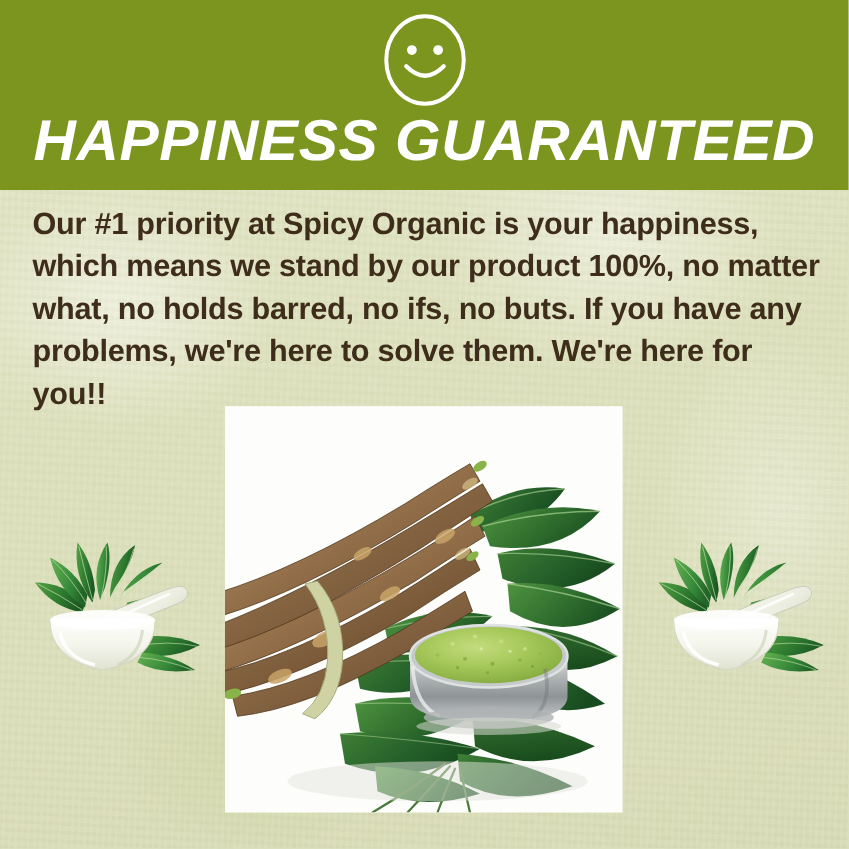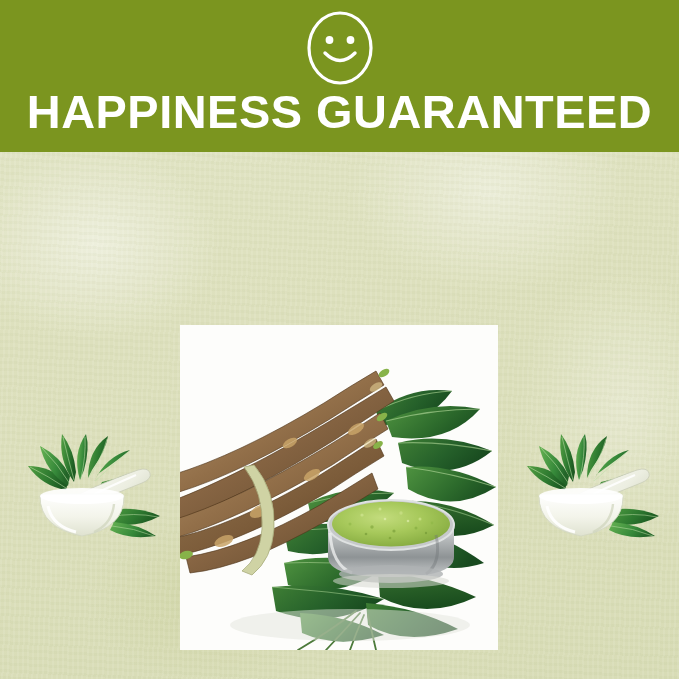--- a/index.html
+++ b/index.html
@@ -35,20 +35,21 @@
     z-index:1;
   }
 
   
   .header-band{
     position:absolute; left:0; top:0;
     width:679px; height:152px;
     background:#7b951f;
     z-index:3;
     overflow:hidden;
+    font-style:italic;
   }
   .smiley-wrap{
     position:absolute;
     left:50%; top:7px;
     transform:translateX(-50%);
     width:82px; height:82px;
   }
   .smiley-wrap svg{ display:block; width:82px; height:82px; }
 
   .banner-title{
@@ -115,20 +116,21 @@
         <ellipse cx="41" cy="41" rx="31" ry="35" fill="none" stroke="#ffffff" stroke-width="3.2"></ellipse>
         <circle cx="30.5" cy="33" r="3.9" fill="#ffffff"></circle>
         <circle cx="51.5" cy="33" r="3.9" fill="#ffffff"></circle>
         <path d="M26 46 Q41 61 56 46" fill="none" stroke="#ffffff" stroke-width="3.4" stroke-linecap="round"></path>
       </svg>
     </div>
 
     <div class="banner-title">HAPPINESS GUARANTEED</div>
   </div>
 
+  <div class="promise-text">Our #1 priority at Spicy Organic is your happiness, which means we stand by our product 100%, no matter what, no holds barred, no ifs, no buts. If you have any problems, we're here to solve them. We're here for you!!</div>
 
   <div class="product-photo">
     <div class="photo-canvas">
       <svg viewBox="0 0 318 325" xmlns="http://www.w3.org/2000/svg" aria-hidden="true">
         <defs>
           <linearGradient id="twig1" x1="0" y1="0" x2="1" y2="1">
             <stop offset="0%" stop-color="#a98a60"></stop>
             <stop offset="45%" stop-color="#876543"></stop>
             <stop offset="100%" stop-color="#5e4529"></stop>
           </linearGradient>

